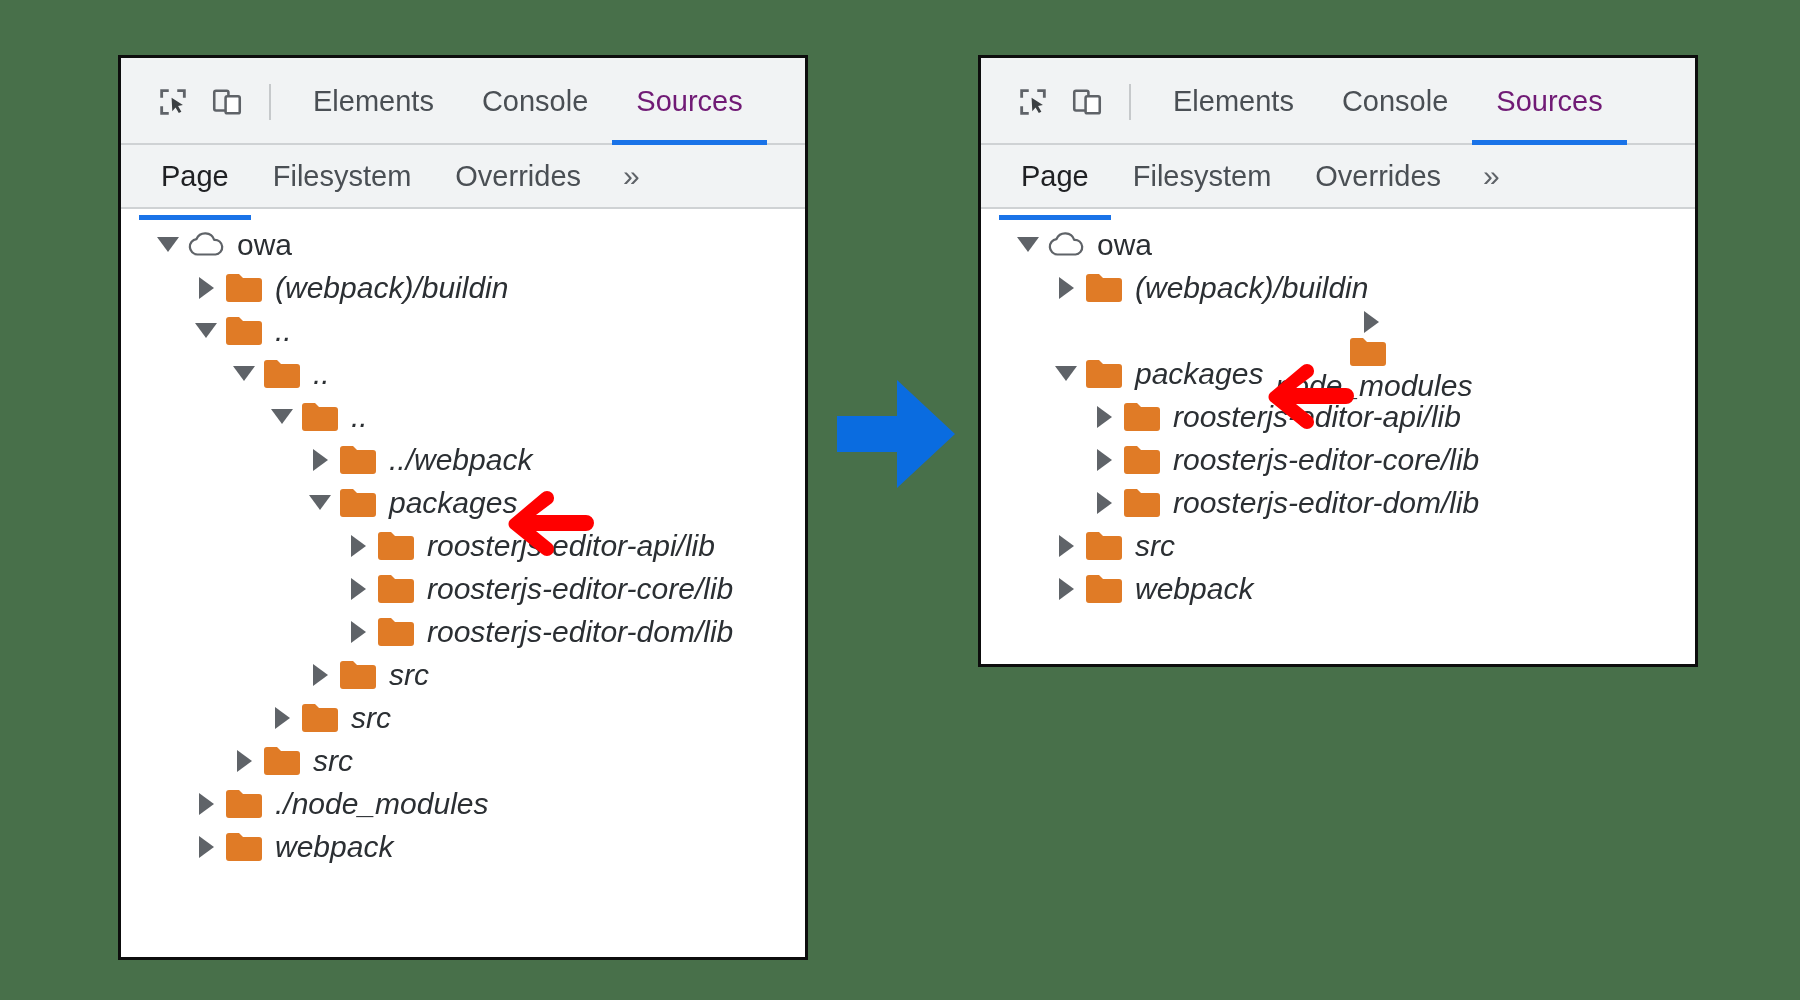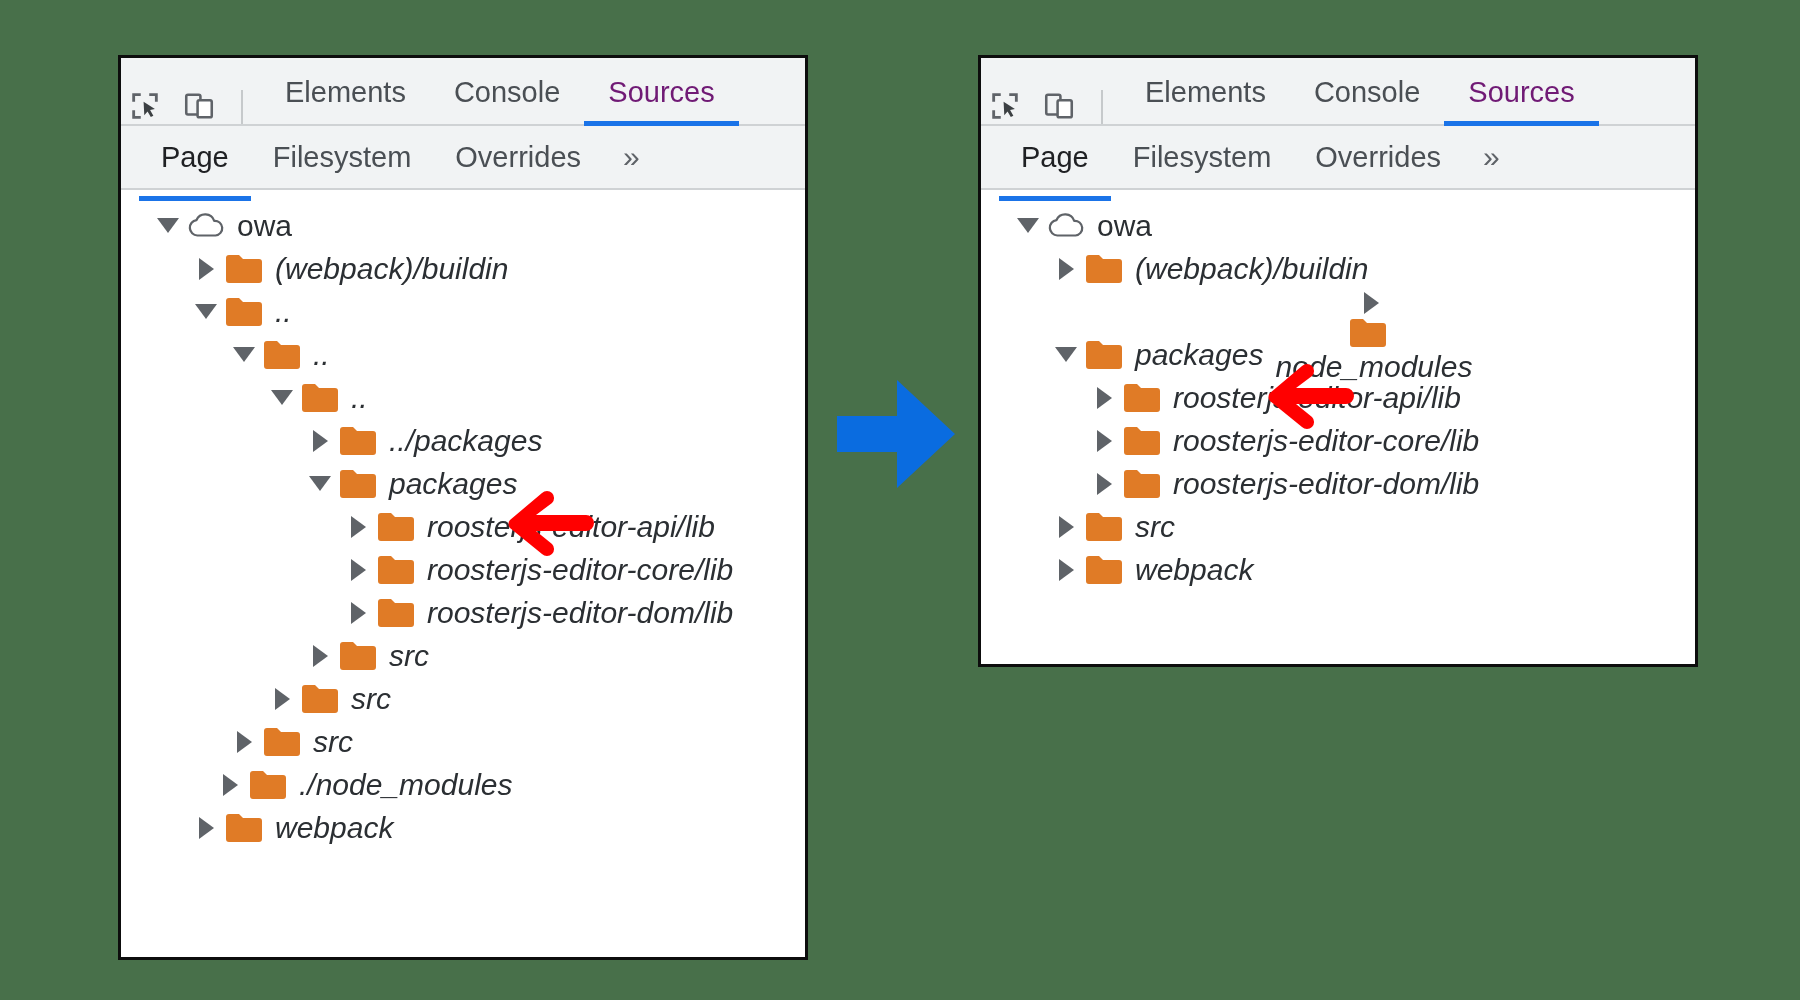--- a/index.html
+++ b/index.html
@@ -21,24 +21,24 @@
     background: #ffffff;
     border: 3px solid #0d0d0d;
     box-sizing: border-box;
     overflow: hidden;
   }
   #panel-left  { left: 118px; top: 55px;  width: 690px; height: 905px; }
   #panel-right { left: 978px; top: 55px;  width: 720px; height: 612px; }
 
   .toolbar {
     display: flex;
-    align-items: flex-end;
-    height: 68px;
+    align-items: center;
+    height: 87px;
     background: #f1f3f4;
-    padding-left: 4px;
+    padding-left: 32px;
     box-sizing: border-box;
     position: relative;
   }
   .toolbar::after {
     content: "";
     position: absolute;
     left: 0; right: 0; bottom: 0;
     height: 2px;
     background: #cfd2d4;
   }
@@ -285,21 +285,21 @@
       </div>
       <div class="node" style="padding-left: 186px;">
         <span class="twisty">
           <span class="tri closed"></span>
         </span>
         <span class="node-icon">
           <svg width="38" height="32" viewBox="0 0 38 32">
             <path d="M1 5 a3 3 0 0 1 3 -3 L14 2 L18 6 L34 6 a3 3 0 0 1 3 3 L37 27 a3 3 0 0 1 -3 3 L4 30 a3 3 0 0 1 -3 -3 Z" fill="#e07b26"></path>
           </svg>
         </span>
-        <span class="node-label">../packages</span>
+        <span class="node-label">../webpack</span>
       </div>
       <div class="node" style="padding-left: 186px;">
         <span class="twisty">
           <span class="tri open"></span>
         </span>
         <span class="node-icon">
           <svg width="38" height="32" viewBox="0 0 38 32">
             <path d="M1 5 a3 3 0 0 1 3 -3 L14 2 L18 6 L34 6 a3 3 0 0 1 3 3 L37 27 a3 3 0 0 1 -3 3 L4 30 a3 3 0 0 1 -3 -3 Z" fill="#e07b26"></path>
           </svg>
         </span>
@@ -364,21 +364,21 @@
         <span class="twisty">
           <span class="tri closed"></span>
         </span>
         <span class="node-icon">
           <svg width="38" height="32" viewBox="0 0 38 32">
             <path d="M1 5 a3 3 0 0 1 3 -3 L14 2 L18 6 L34 6 a3 3 0 0 1 3 3 L37 27 a3 3 0 0 1 -3 3 L4 30 a3 3 0 0 1 -3 -3 Z" fill="#e07b26"></path>
           </svg>
         </span>
         <span class="node-label">src</span>
       </div>
-      <div class="node" style="padding-left: 96px;">
+      <div class="node" style="padding-left: 72px;">
         <span class="twisty">
           <span class="tri closed"></span>
         </span>
         <span class="node-icon">
           <svg width="38" height="32" viewBox="0 0 38 32">
             <path d="M1 5 a3 3 0 0 1 3 -3 L14 2 L18 6 L34 6 a3 3 0 0 1 3 3 L37 27 a3 3 0 0 1 -3 3 L4 30 a3 3 0 0 1 -3 -3 Z" fill="#e07b26"></path>
           </svg>
         </span>
         <span class="node-label">./node_modules</span>
       </div>

